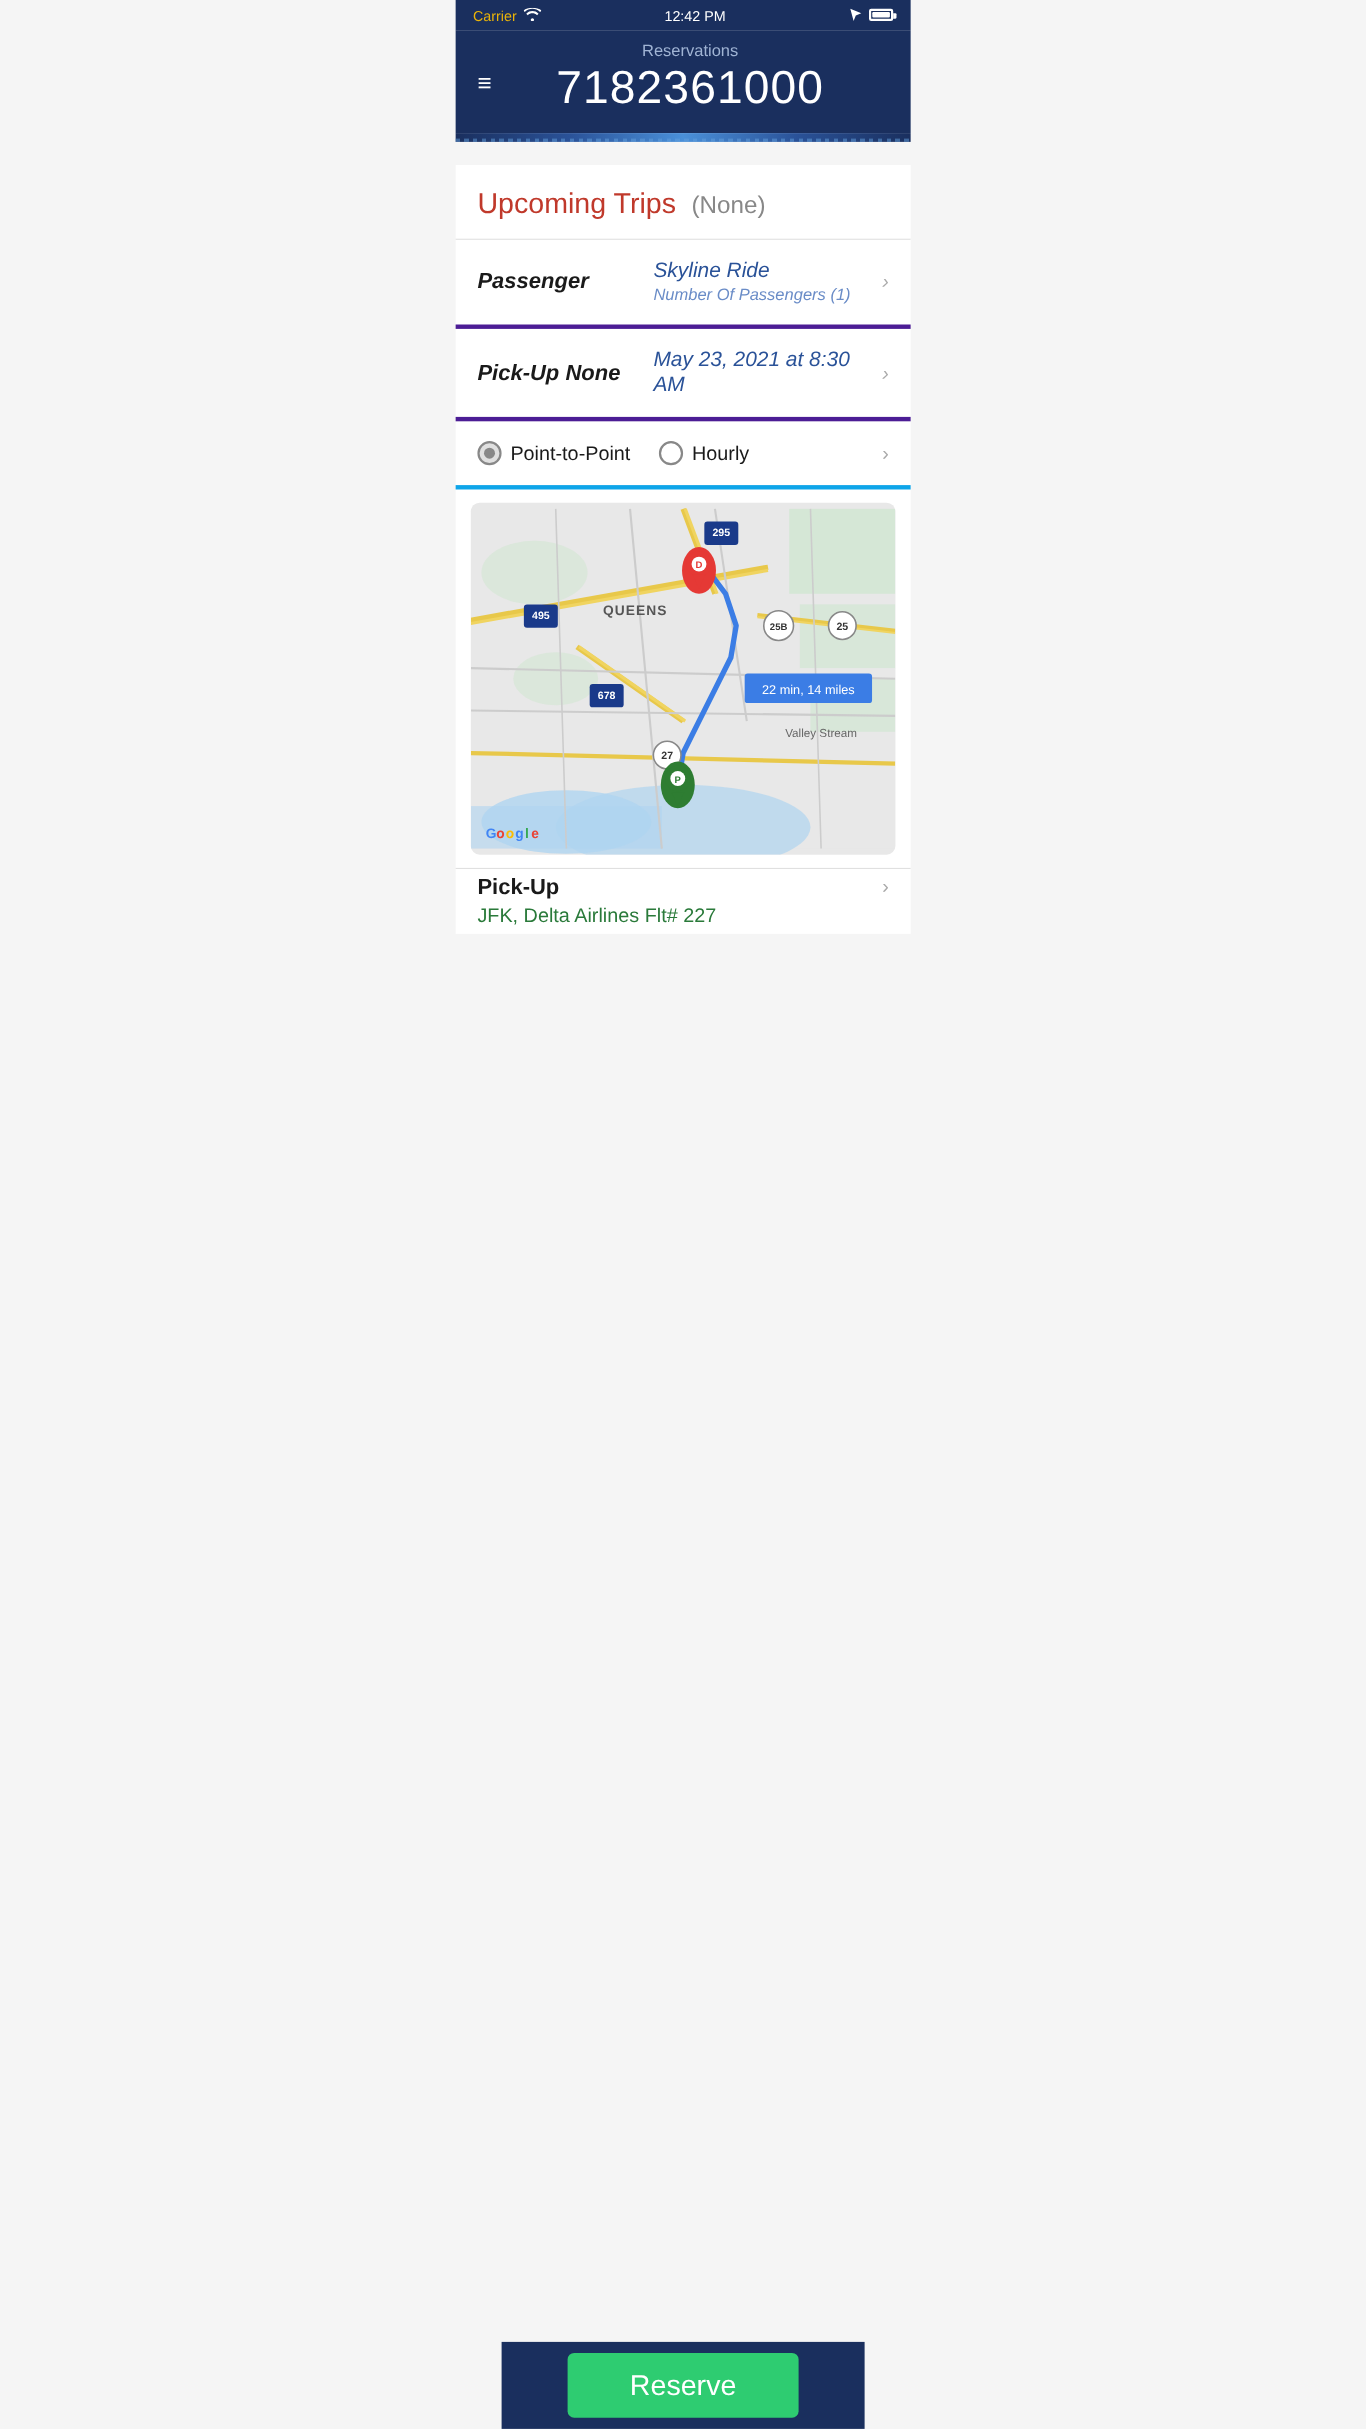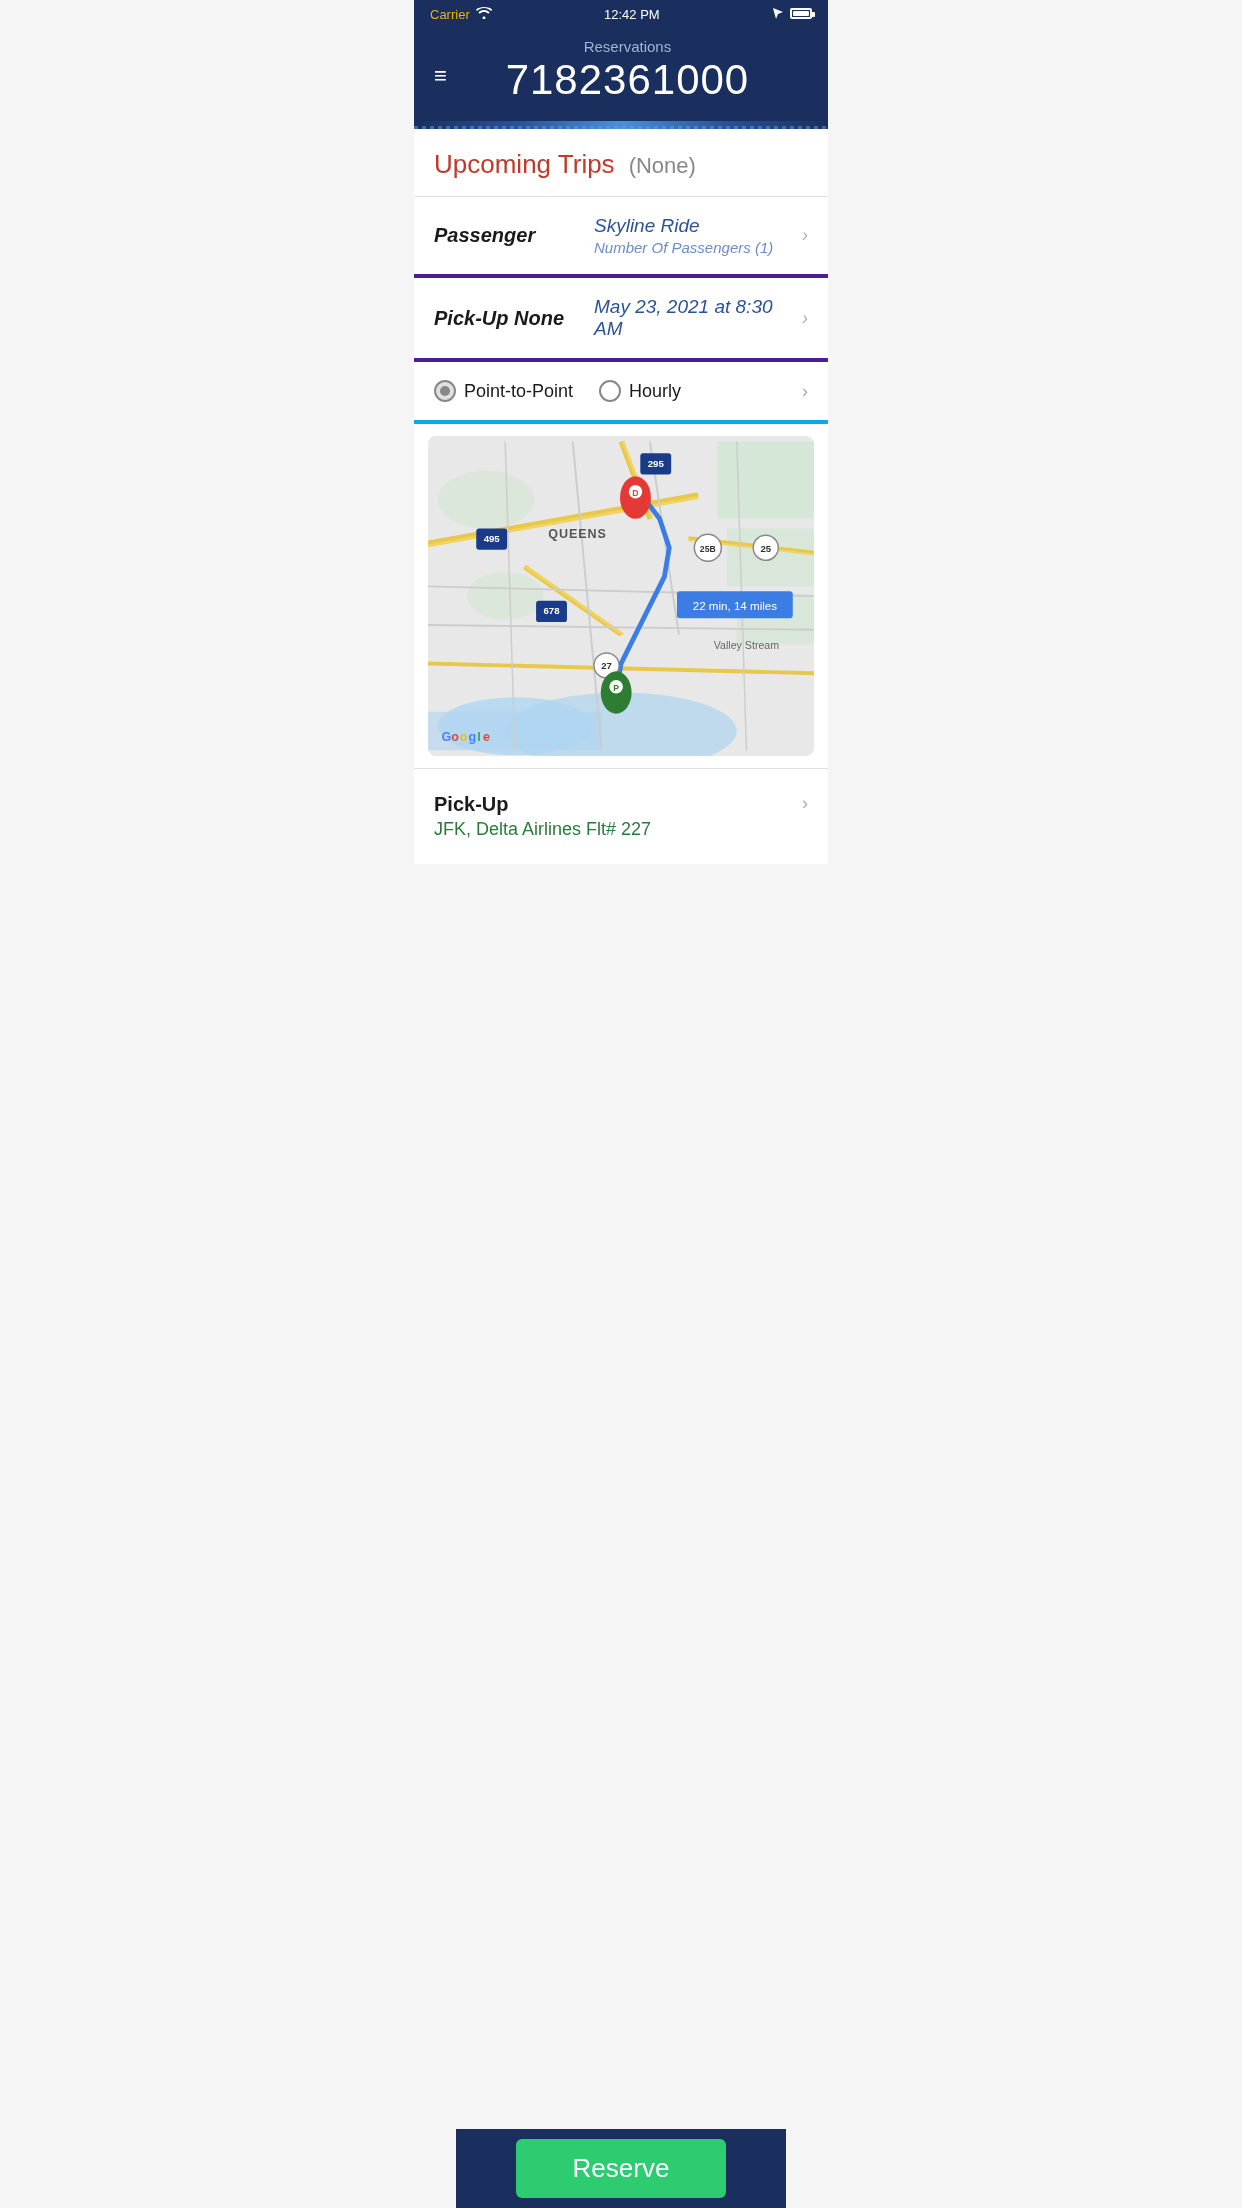--- a/index.html
+++ b/index.html
@@ -97,20 +97,21 @@
         rgba(100,160,220,0.5) 4px,
         transparent 4px,
         transparent 8px
       );
     }
 
     
     .content {
       background: white;
       min-height: calc(736px - 130px);
+      margin-top: 21px;
     }
 
     
     .upcoming-trips-row {
       display: flex;
       align-items: baseline;
       padding: 20px 20px 16px 20px;
       gap: 14px;
     }
     .upcoming-trips-label {
@@ -230,21 +231,21 @@
     
     .map-svg {
       width: 100%;
       height: 100%;
     }
 
     
     .pickup-row {
       display: flex;
       align-items: flex-start;
-      padding: 24px 20px;
+      padding: 6px 20px;
       border-top: 1px solid #e0e0e0;
       cursor: pointer;
     }
     .pickup-content {
       flex: 1;
     }
     .pickup-label {
       font-size: 20px;
       font-weight: 600;
       color: #1a1a1a;

